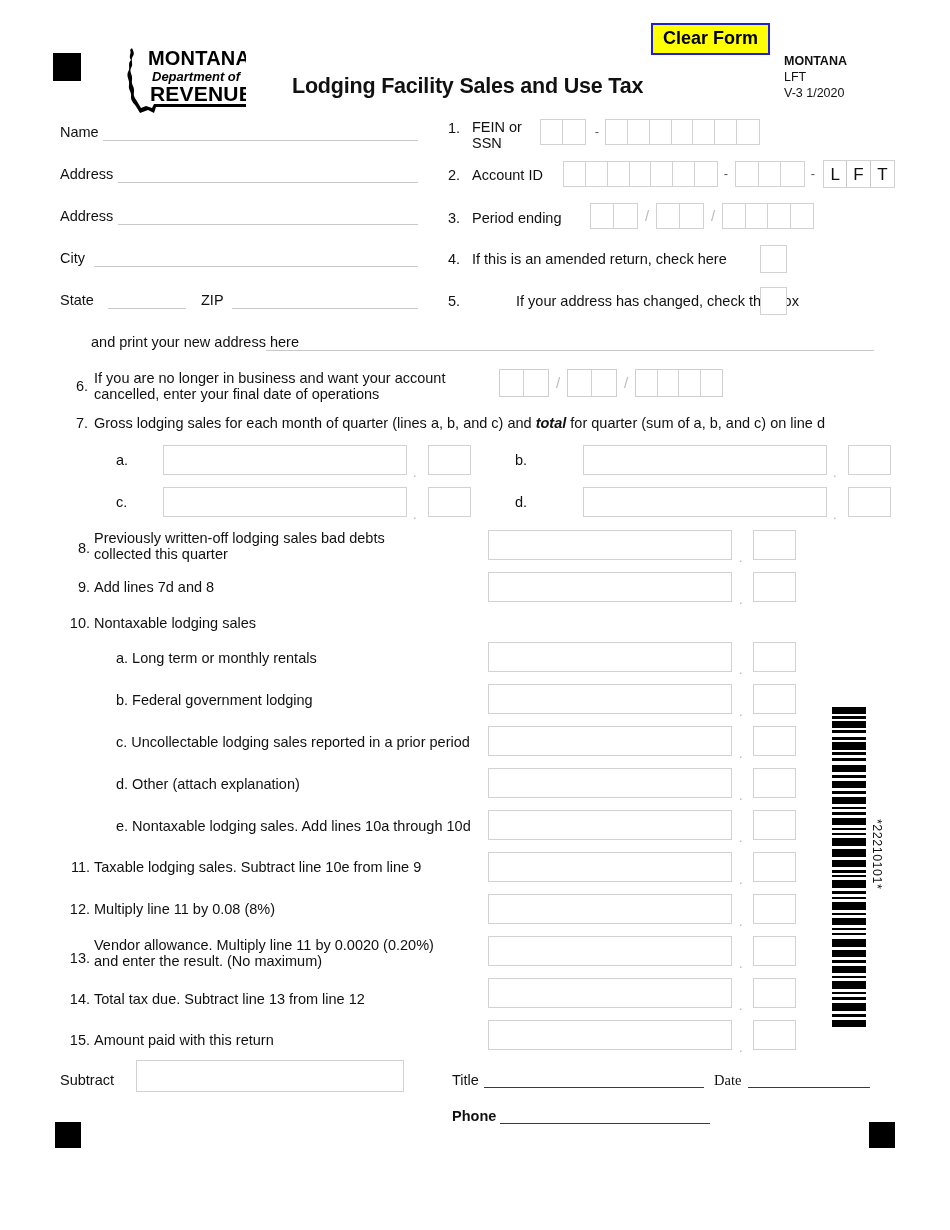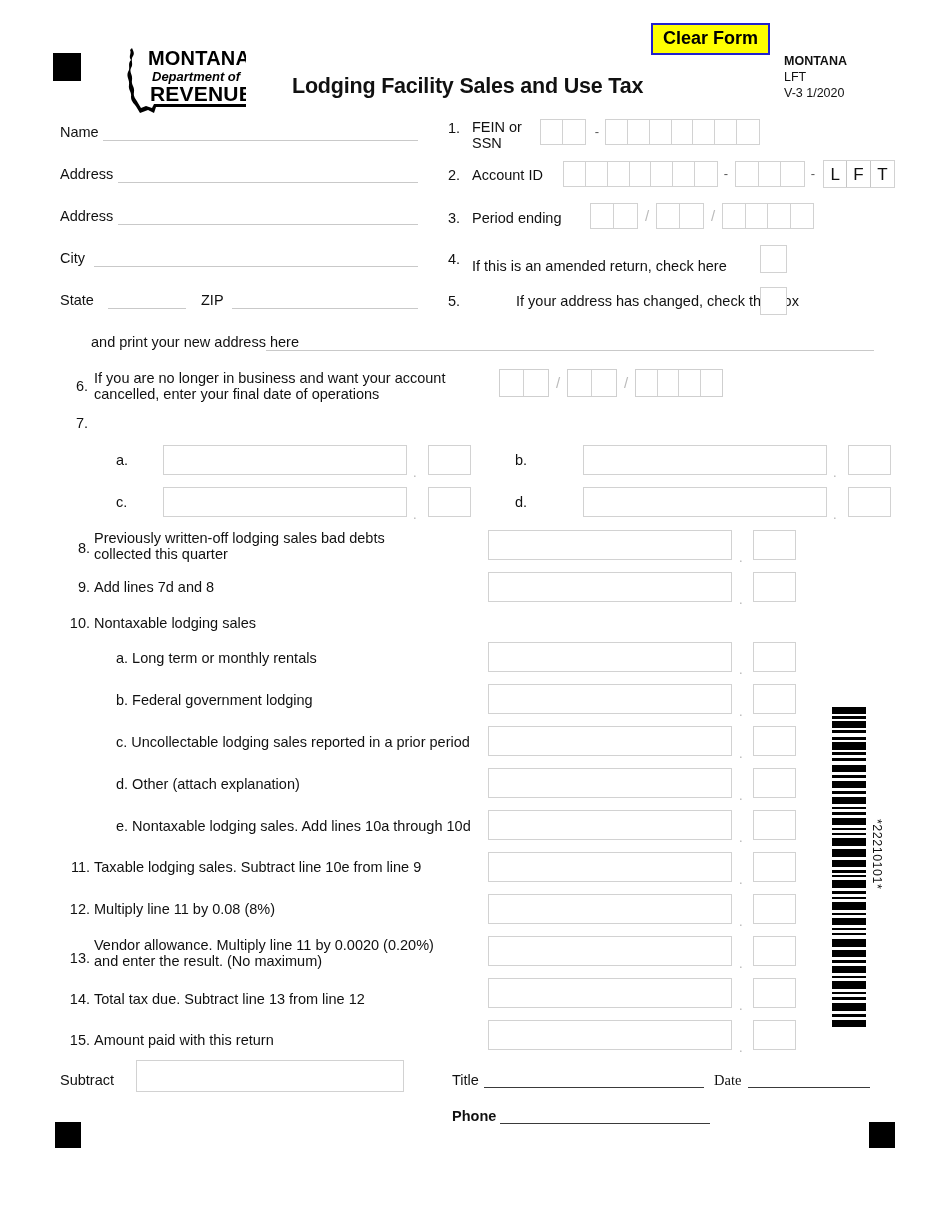--- a/index.html
+++ b/index.html
@@ -249,21 +249,21 @@
   </div>
   <div class="abs slash" style="left:706px; top:203px; width:14px;">/</div>
   <div class="abs seg" style="left:722px; top:203px; width:92px;">
     <i style="width:25%"></i>
       <i style="width:25%"></i>
       <i style="width:25%"></i>
       <i style="width:25%"></i>
   </div>
 
   <div class="abs num" style="left:444px; top:251px; width:16px;">4.</div>
-  <div class="abs lbl" style="left:472px; top:258px;">If this is an amended return, check here</div>
+  <div class="abs lbl" style="left:472px; top:251px;">If this is an amended return, check here</div>
   <div class="abs checkbox-field" style="left:760px; top:245px; width:27px; height:28px;"></div>
 
   <div class="abs num" style="left:444px; top:293px; width:16px;">5.</div>
   <div class="abs lbl" style="left:472px; top:293px;margin-left:44px;">If your address has changed, check this box</div>
   <div class="abs checkbox-field" style="left:760px; top:287px; width:27px; height:28px;"></div>
 
   <div class="abs lbl" style="left:91px; top:334px;">and print your new address here</div>
   <div class="abs rule" style="left:266px; top:350px; width:608px;"></div>
 
   <div class="abs num" style="left:70px; top:378px; width:18px;">6.</div>
@@ -281,20 +281,23 @@
   </div>
   <div class="abs slash" style="left:619px; top:370px; width:14px;">/</div>
   <div class="abs seg dk" style="left:635px; top:369px; width:88px; height:28px;">
     <i style="width:25%"></i>
       <i style="width:25%"></i>
       <i style="width:25%"></i>
       <i style="width:25%"></i>
   </div>
 
   <div class="abs num" style="left:70px; top:415px; width:18px;">7.</div>
+  <div class="abs lbl" style="left:94px; top:415px;">
+    <span>Gross lodging sales for each month of quarter (lines a, b, and c) and </span><span class="bi">total</span><span> for quarter (sum of a, b, and c) on line d</span>
+  </div>
 
   <div class="abs lbl" style="left:116px; top:452px;">a.</div>
   <div class="abs money-dollars" style="left:163px; top:445px; width:244px; height:30px;"></div>
   <div class="abs dot" style="left:413px; top:466px;">.</div>
   <div class="abs money-cents" style="left:428px; top:445px; width:43px; height:30px;"></div>
 
   <div class="abs lbl" style="left:515px; top:452px;">b.</div>
   <div class="abs money-dollars" style="left:583px; top:445px; width:244px; height:30px;"></div>
   <div class="abs dot" style="left:833px; top:466px;">.</div>
   <div class="abs money-cents" style="left:848px; top:445px; width:43px; height:30px;"></div>

